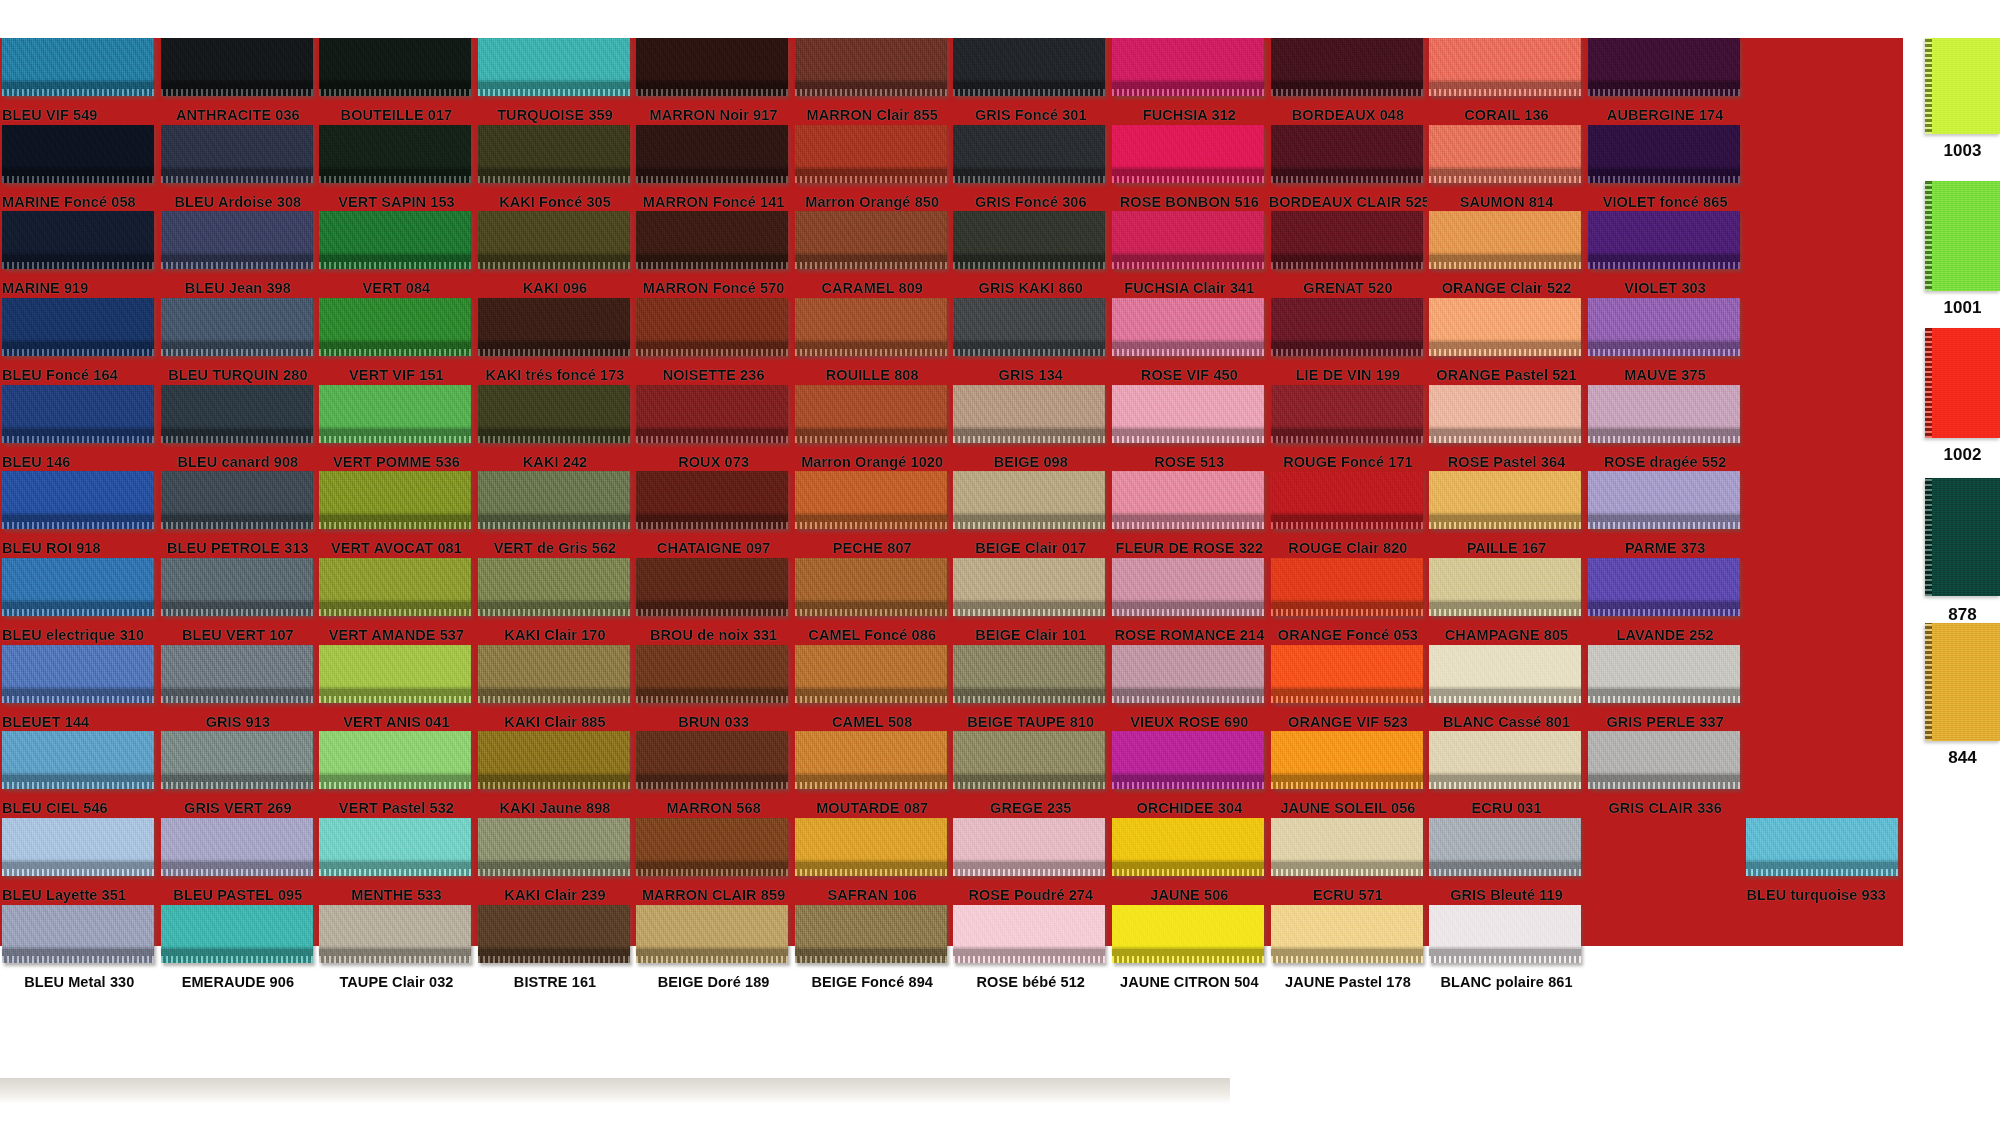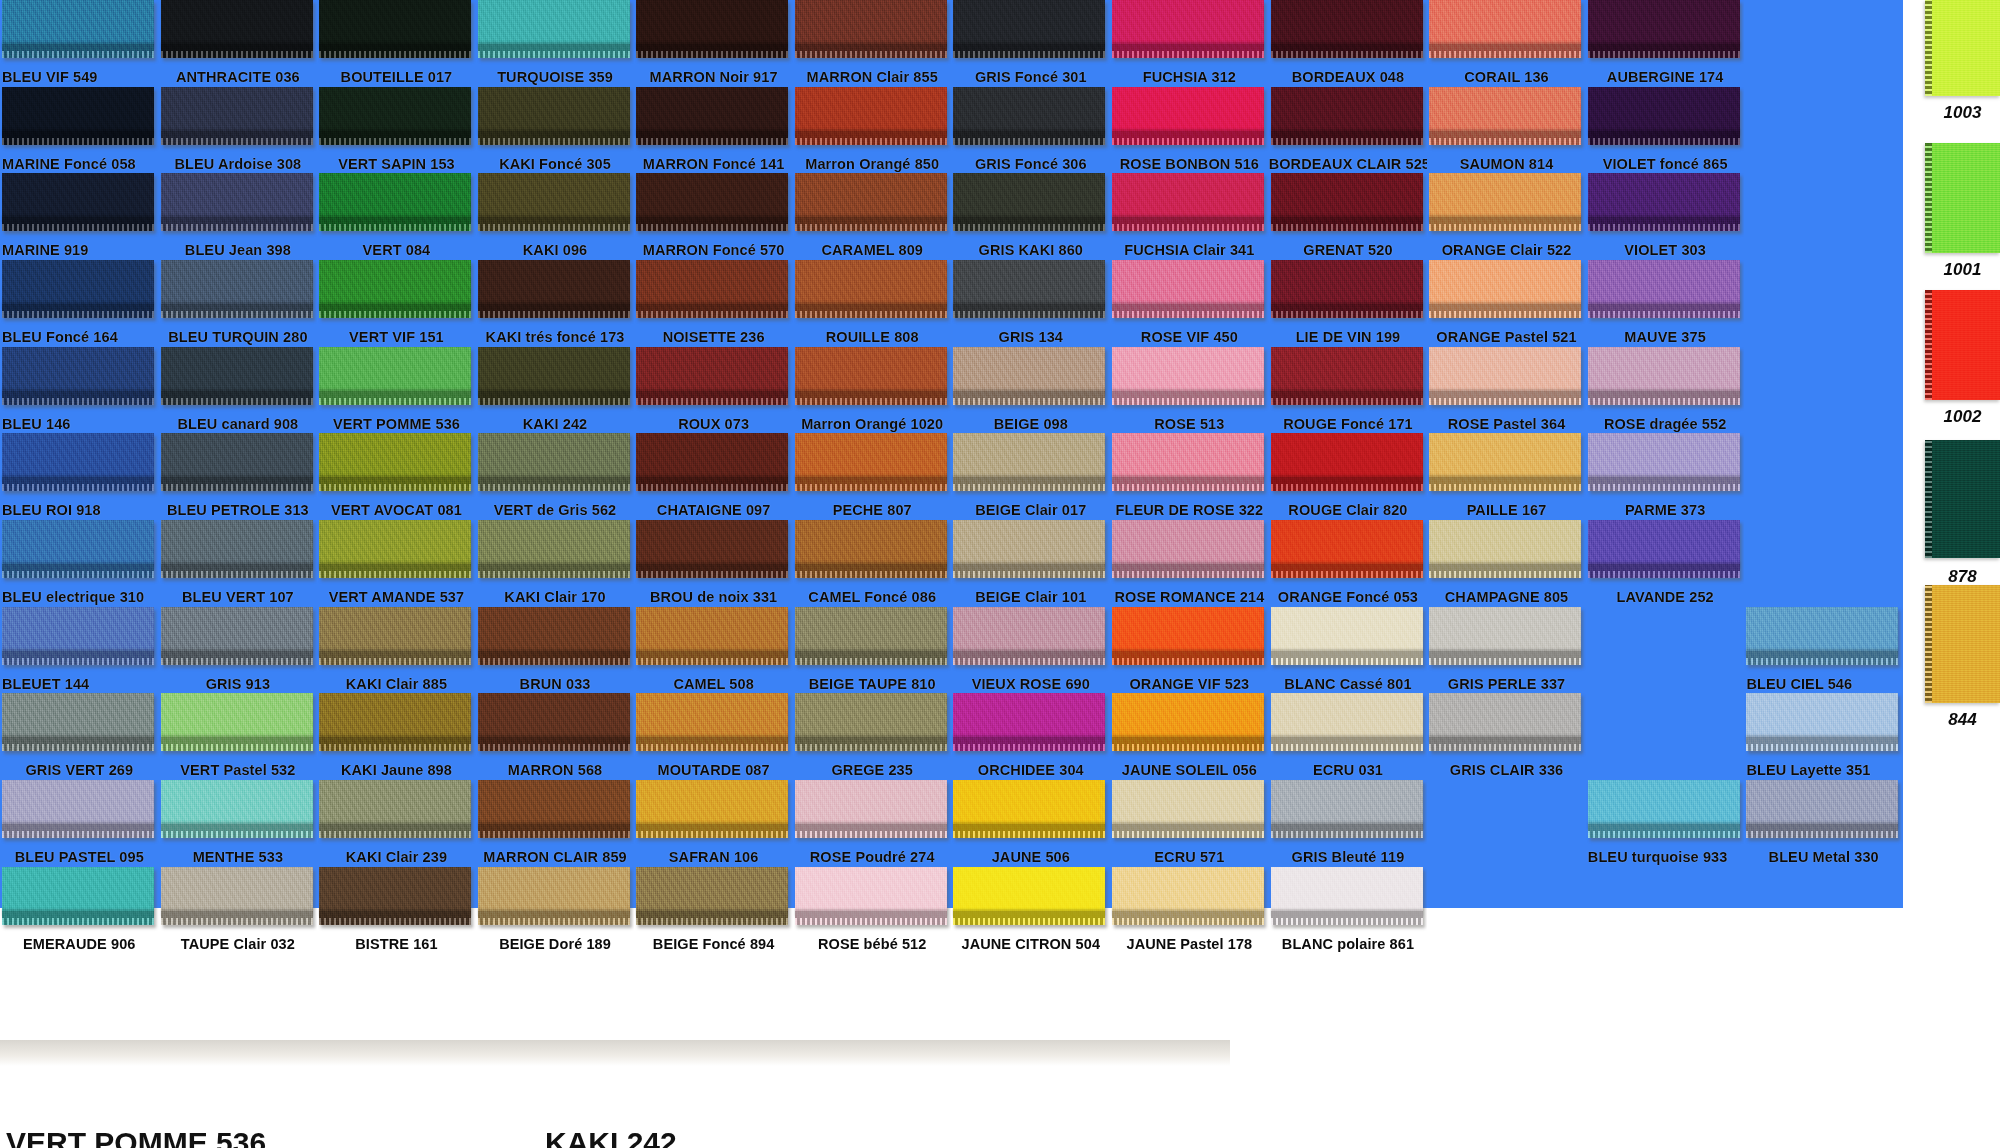--- a/index.html
+++ b/index.html
@@ -8,21 +8,22 @@
     width: 2000px;
     height: 1148px;
     background: #ffffff;
     font-family: "Liberation Sans", sans-serif;
     overflow: hidden;
   }
   #page {
     position: relative;
     width: 2000px;
     height: 908px;
-    background: #3b82f6;
+    background: #b91c1c;
+    margin-top: 38px;
   }
 
   
   #grid {
     position: absolute;
     left: 0;
     top: 0;
     width: 1903px;
     height: 1040px;
     display: grid;
@@ -125,21 +126,20 @@
   }
   .rail-label {
     position: absolute;
     left: 22px;
     width: 75px;
     text-align: center;
     font-size: 17px;
     font-weight: 700;
     color: #0b0b0b;
     line-height: 1;
-    font-style: italic;
   }
 
   
   #bottom {
     position: absolute;
     left: 0;
     top: 1040px;
     width: 2000px;
     height: 108px;
     background: #ffffff;
@@ -818,20 +818,28 @@
         </div>
         <div class="label l">BLEUET 144</div>
       </div>
       <div class="cell">
         <div class="swatch" style="background: rgb(112, 123, 132);">
           <div class="weave"></div>
           <div class="chain"></div>
           <div class="teeth"></div>
         </div>
         <div class="label c">GRIS 913</div>
+      </div>
+      <div class="cell">
+        <div class="swatch" style="background: rgb(165, 194, 73);">
+          <div class="weave"></div>
+          <div class="chain"></div>
+          <div class="teeth"></div>
+        </div>
+        <div class="label c">VERT ANIS 041</div>
       </div>
       <div class="cell">
         <div class="swatch" style="background: rgb(141, 122, 74);">
           <div class="weave"></div>
           <div class="chain"></div>
           <div class="teeth"></div>
         </div>
         <div class="label c">KAKI Clair 885</div>
       </div>
       <div class="cell">

